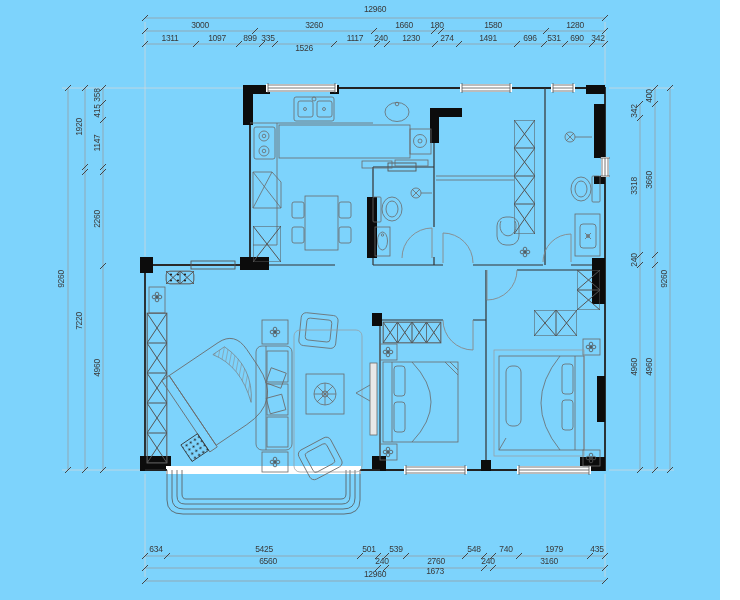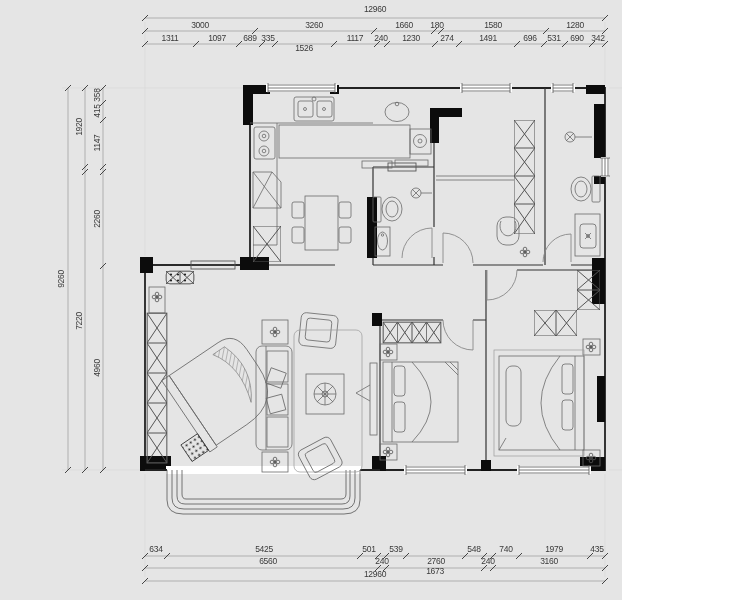--- a/index.html
+++ b/index.html
@@ -1,16 +1,16 @@
 <!DOCTYPE html>
 <html><head>
 <meta charset="utf-8">
 <style>
   html,body{margin:0;padding:0;background:#fff;}
-  .stage{position:relative;width:622px;height:600px;background:#e5e5e5;overflow:hidden;
+  .stage{position:relative;width:720px;height:600px;background:#7dd3fc;overflow:hidden;
          font-family:"Liberation Sans",sans-serif;}
   .stage svg{position:absolute;left:0;top:0;}
   .dl{position:absolute;font:8.5px "Liberation Sans",sans-serif;color:#3a3a3a;
       transform:translate(-50%,-50%);white-space:nowrap;letter-spacing:-0.3px;}
   .dl.v{transform:translate(-50%,-50%) rotate(-90deg);}
 </style>
 </head>
 <body>
 
 <div class="stage">
@@ -288,21 +288,21 @@
 
   <span class="dl" style="left:375px;top:9px">12960</span>
   <span class="dl" style="left:200px;top:25px">3000</span>
   <span class="dl" style="left:314px;top:25px">3260</span>
   <span class="dl" style="left:404px;top:25px">1660</span>
   <span class="dl" style="left:437px;top:25px">180</span>
   <span class="dl" style="left:493px;top:25px">1580</span>
   <span class="dl" style="left:575px;top:25px">1280</span>
   <span class="dl" style="left:170px;top:38px">1311</span>
   <span class="dl" style="left:217px;top:38px">1097</span>
-  <span class="dl" style="left:250px;top:38px">689</span>
+  <span class="dl" style="left:250px;top:38px">899</span>
   <span class="dl" style="left:268px;top:38px">335</span>
   <span class="dl" style="left:304px;top:48px">1526</span>
   <span class="dl" style="left:355px;top:38px">1117</span>
   <span class="dl" style="left:381px;top:38px">240</span>
   <span class="dl" style="left:411px;top:38px">1230</span>
   <span class="dl" style="left:447px;top:38px">274</span>
   <span class="dl" style="left:488px;top:38px">1491</span>
   <span class="dl" style="left:530px;top:38px">696</span>
   <span class="dl" style="left:554px;top:38px">531</span>
   <span class="dl" style="left:577px;top:38px">690</span>

